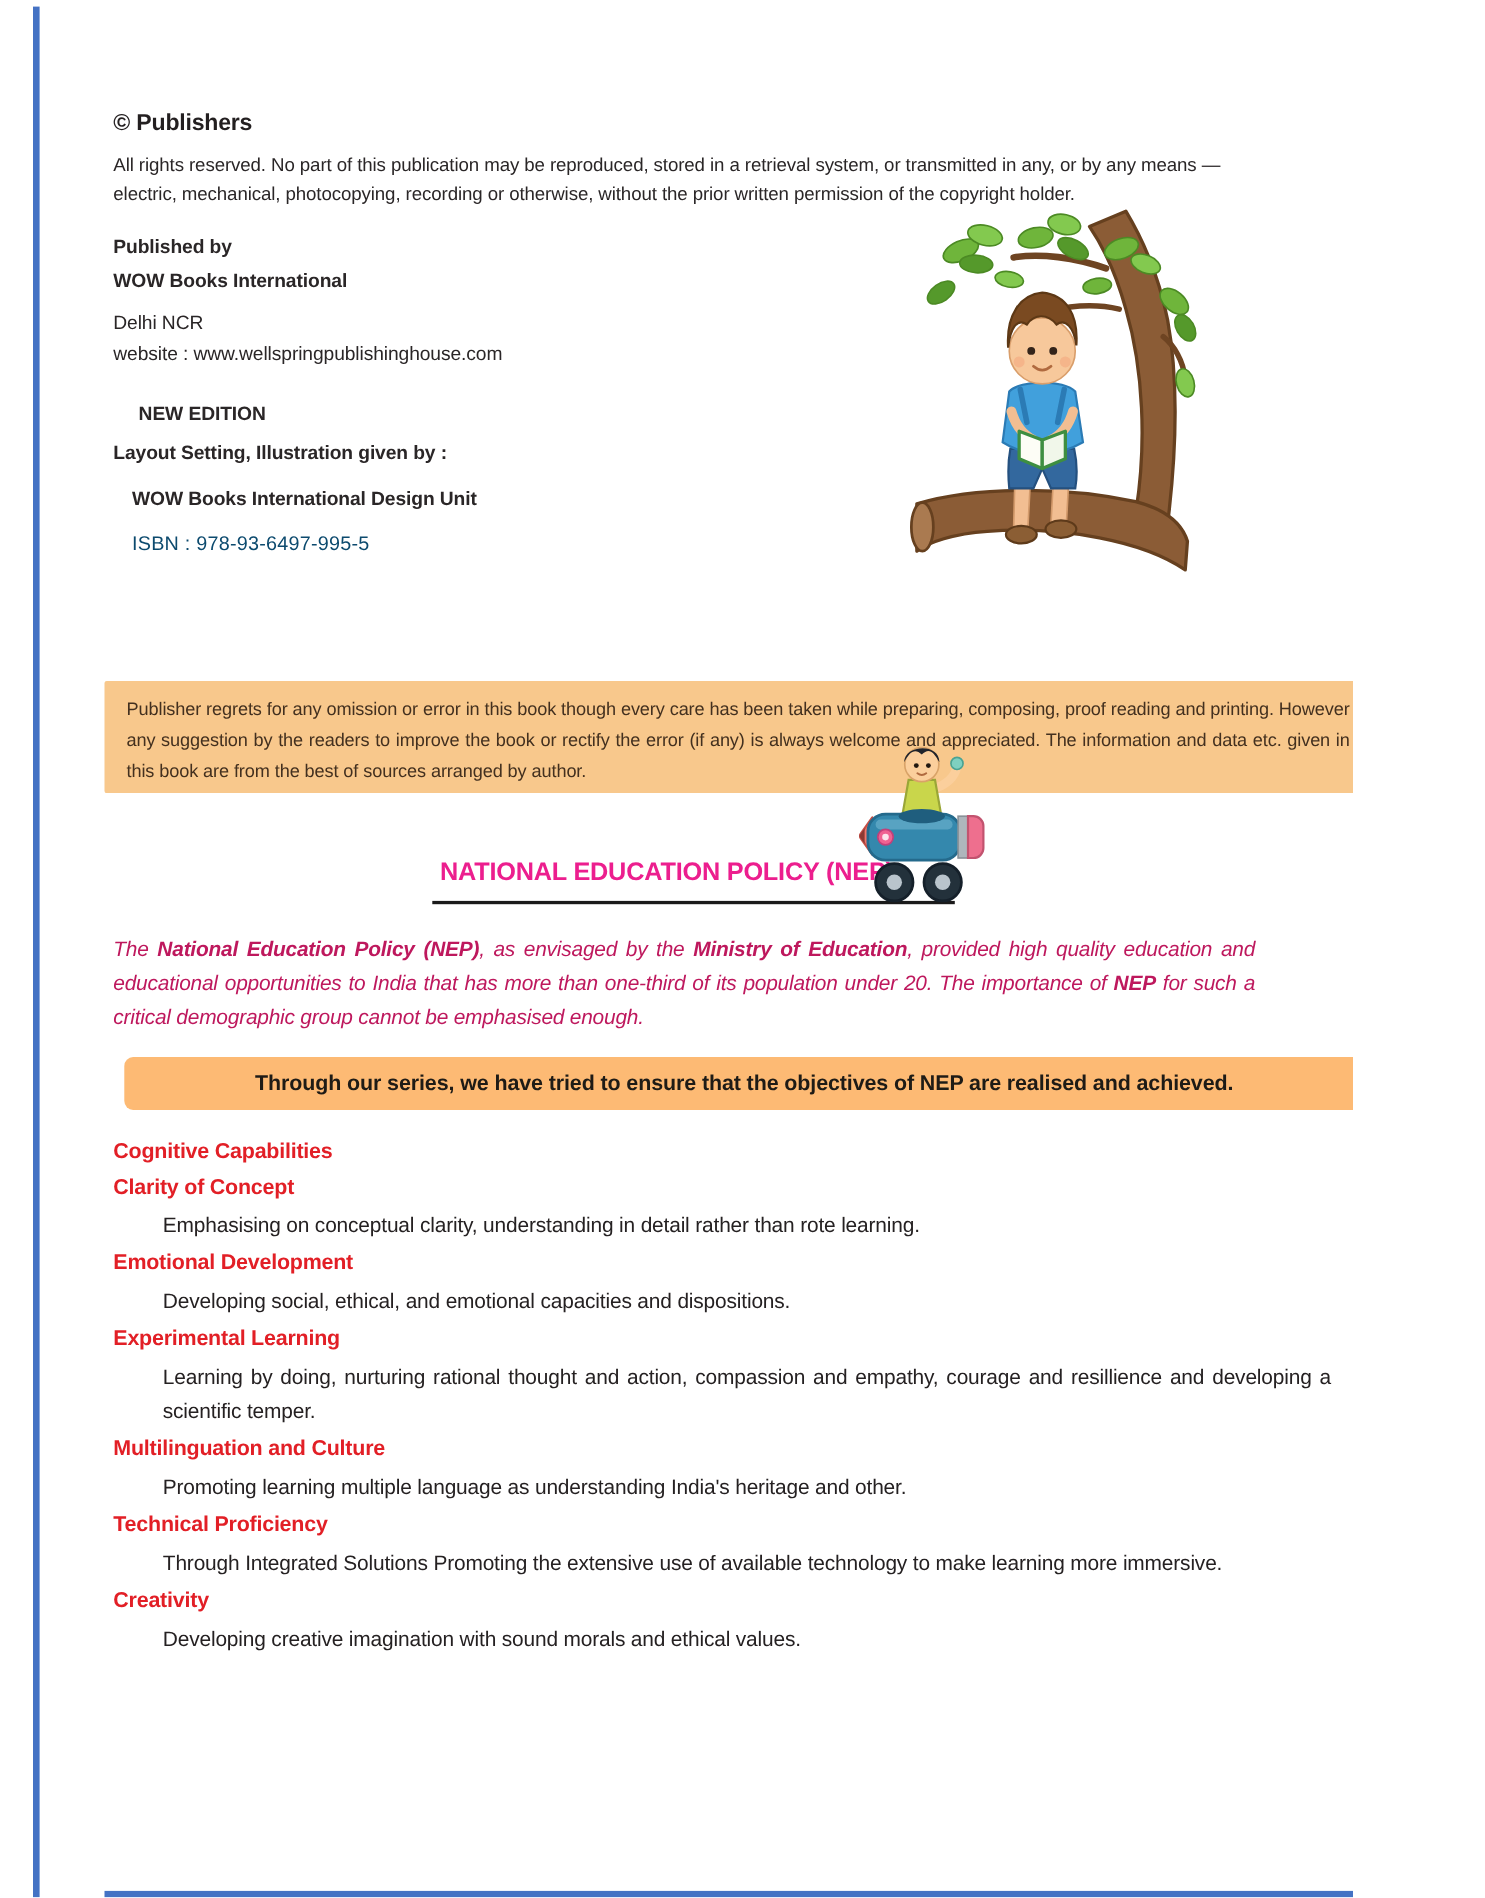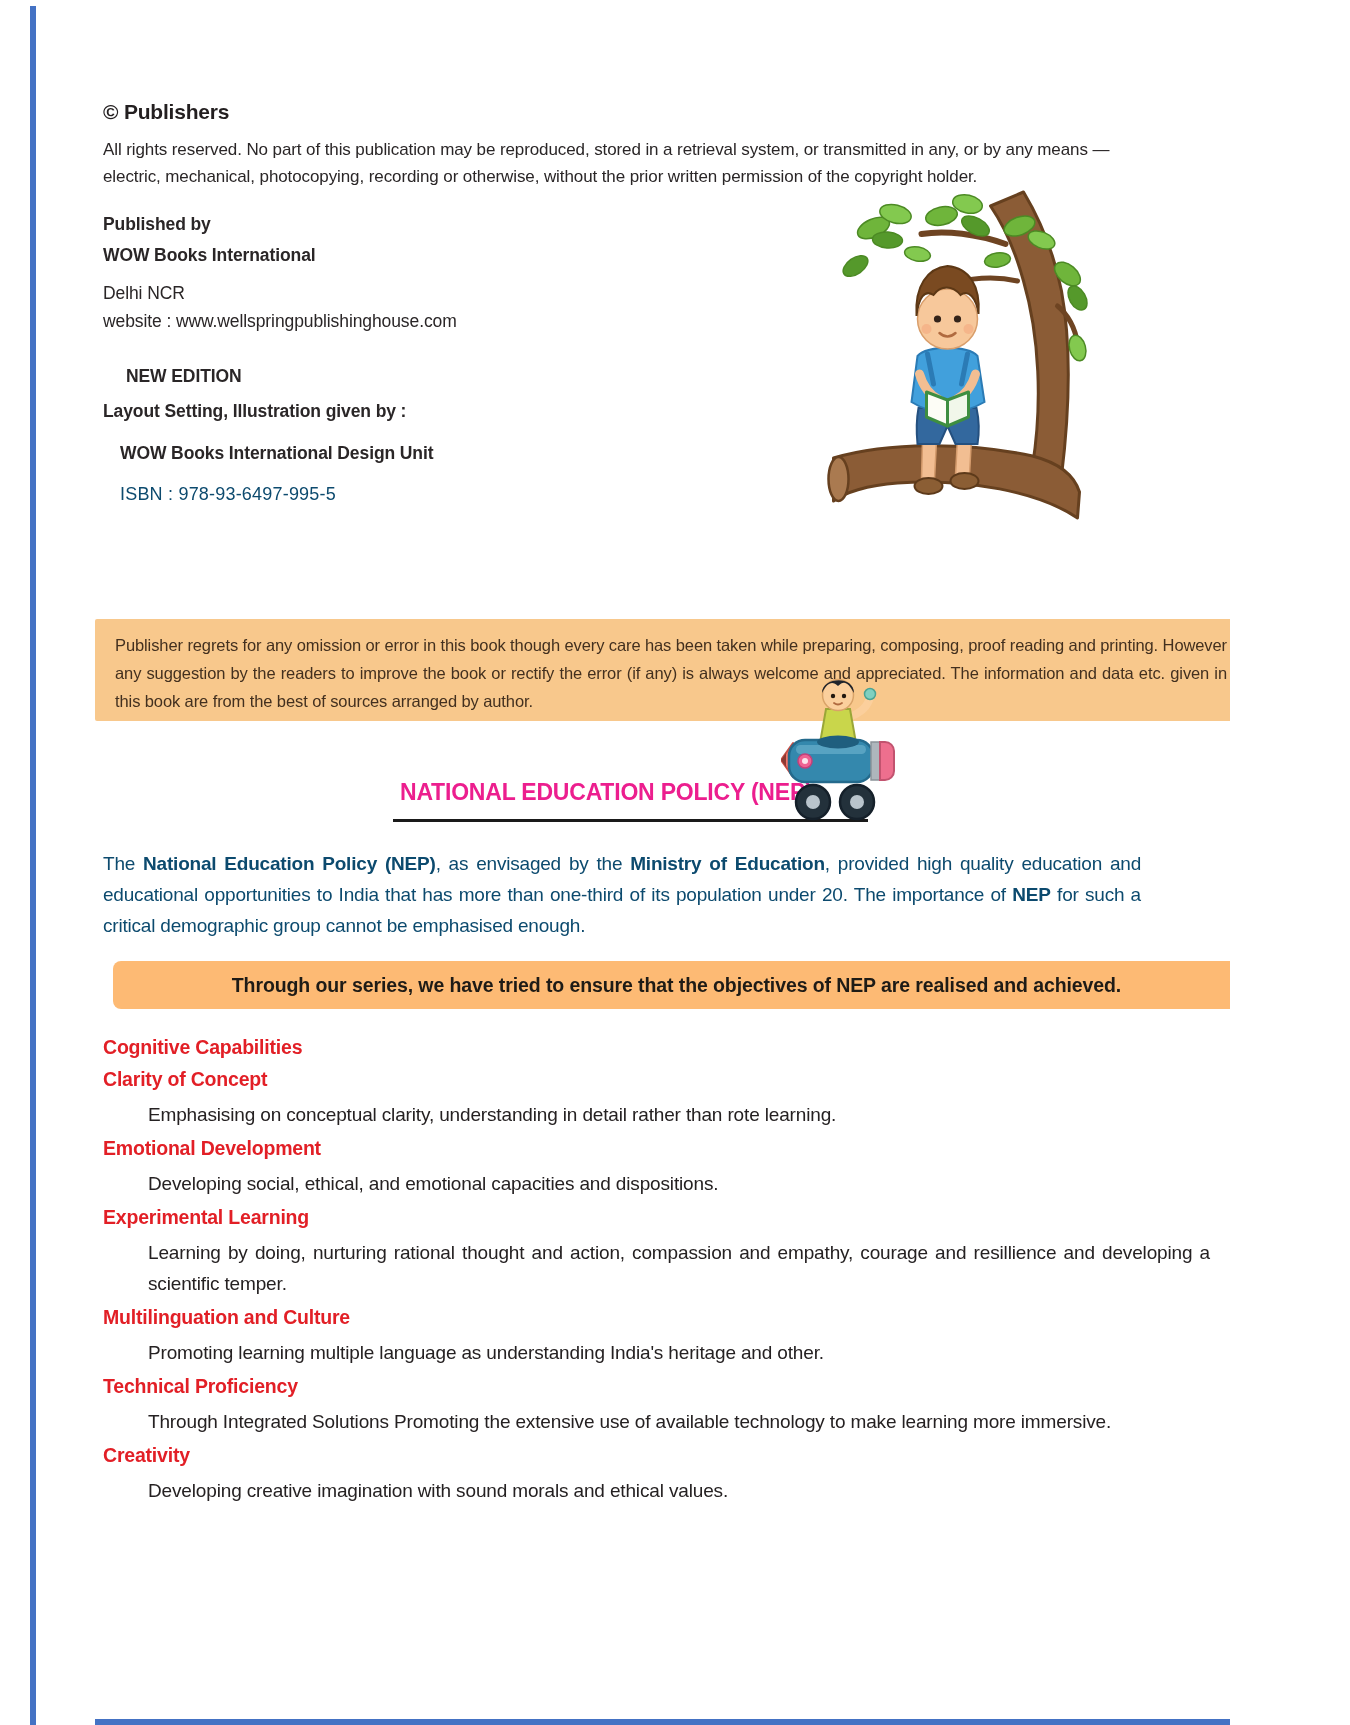--- a/index.html
+++ b/index.html
@@ -31,21 +31,21 @@
   .disclaimer-box{
     left:95px;top:619px;width:1152px;height:102px;background:#f8c88c;border-radius:2px;
     box-sizing:border-box;padding:12px 20px 0 20px;
   }
   .disclaimer-text{font-size:16.5px;line-height:28px;color:#43301f;text-align:justify;letter-spacing:-0.1px;}
 
   .nep-title{left:400px;top:779px;font-size:23px;font-weight:700;color:#ec1e8e;letter-spacing:-0.2px;}
   .nep-underline{left:393px;top:819px;width:475px;height:3px;background:#1a1a1a;}
   .car-illu{left:781px;top:669px;width:115px;height:162px;}
 
-  .nep-intro{left:103px;top:848px;width:1038px;font-size:19px;line-height:31px;text-align:justify;color:#0c4a6e;letter-spacing:-0.2px;}
+  .nep-intro{left:103px;top:848px;width:1038px;font-size:19px;line-height:31px;text-align:justify;color:#be185d;letter-spacing:-0.2px;font-style:italic;}
 
   .nep-banner{
     left:113px;top:961px;width:1127px;height:48px;background:#fdba74;border-radius:8px;
     display:flex;align-items:center;justify-content:center;
     font-size:19.5px;font-weight:700;color:#1e1b16;letter-spacing:-0.1px;
   }
 
   .sections{left:103px;top:1035px;width:1152px;}
   .section-heading{font-size:19.5px;font-weight:700;color:#e21f26;line-height:24px;margin:0 0 8px 0;letter-spacing:-0.2px;}
   .section-body{font-size:19px;line-height:31px;color:#252122;margin:0 0 6px 45px;max-width:1062px;text-align:justify;letter-spacing:-0.15px;}

